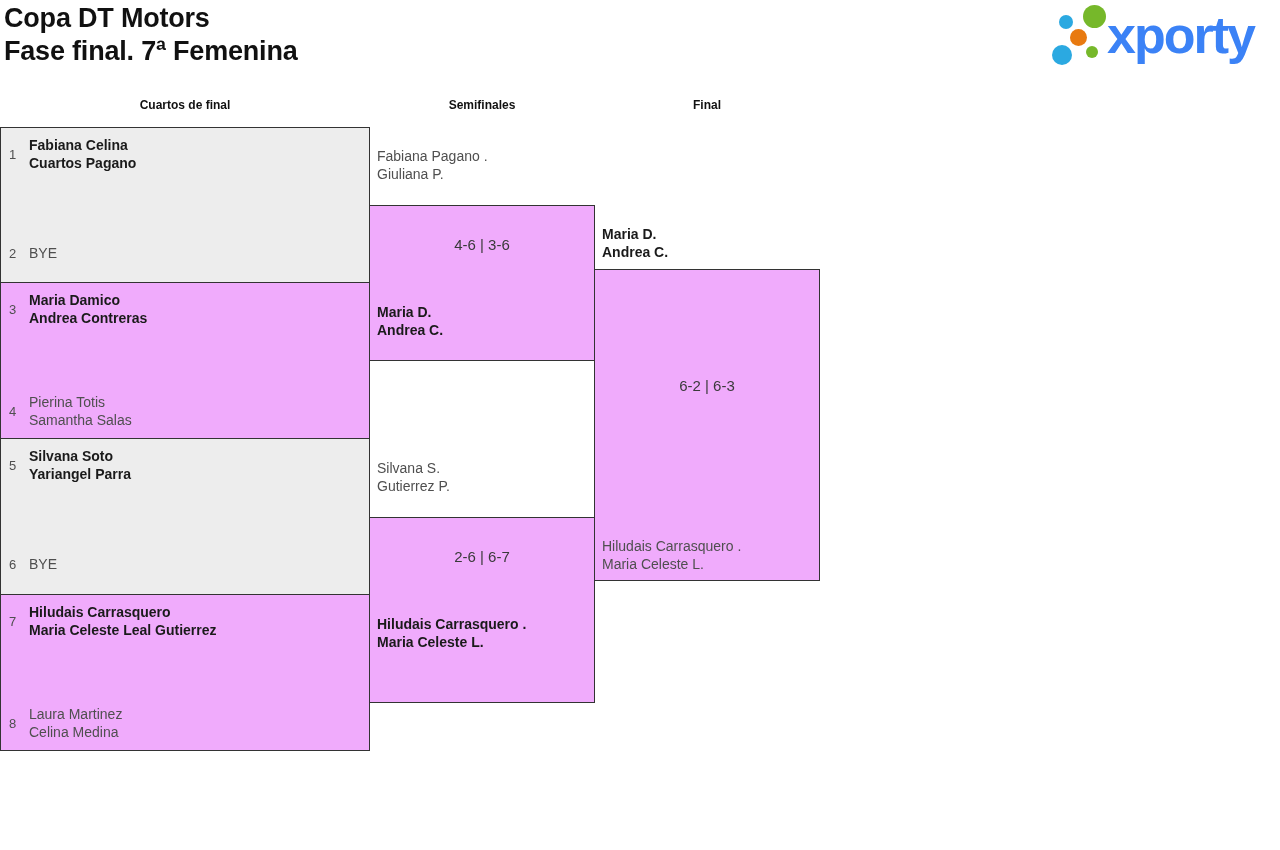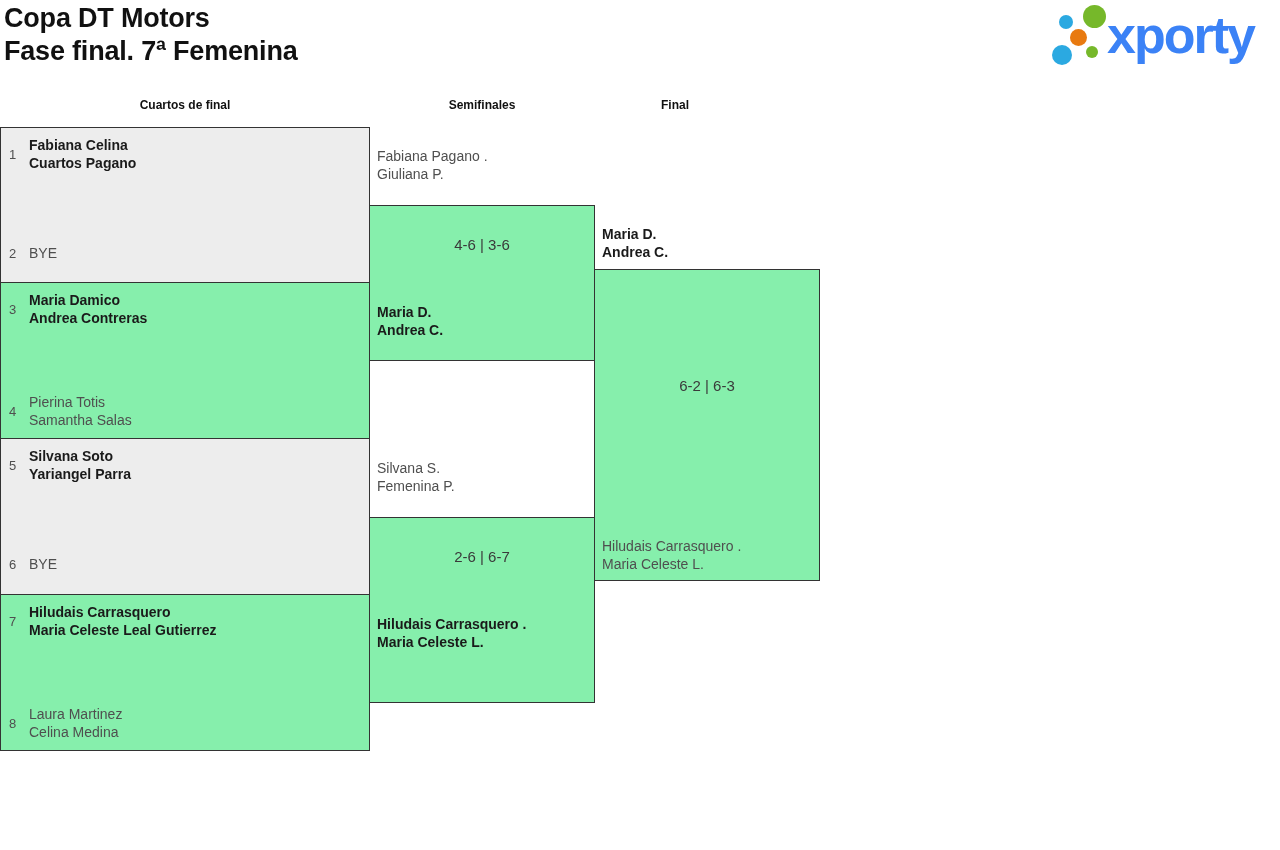--- a/index.html
+++ b/index.html
@@ -16,21 +16,21 @@
   
   .logo{left:1045px;top:2px;width:232px;height:66px;cursor:pointer;}
   .dot{position:absolute;border-radius:50%;}
   .wordmark{position:absolute;left:62px;top:2px;font-size:52px;line-height:62px;font-weight:700;
     letter-spacing:-2px;color:#3b82f6;}
 
   
   .round-header{top:95px;font-size:12px;line-height:20px;font-weight:600;color:#111;text-align:center;}
 
   
-  .match{position:absolute;box-sizing:border-box;border:1px solid #333;background:#86efac;}
+  .match{position:absolute;box-sizing:border-box;border:1px solid #333;background:#f0abfc;}
   .match.grayed{background:#ededed;}
   .match.no-top{border-top:none;}
 
   
   .slot{position:absolute;left:0;right:0;display:flex;align-items:center;padding-left:8px;}
   .slot.s1{top:8px;}
   .slot.s2{top:110px;}
   .slot.s2.single{top:116px;}
   .seed{width:20px;flex:none;font-size:13px;color:#4f4f4f;}
   .names{font-size:14px;line-height:18px;color:#4f4f4f;}
@@ -56,21 +56,21 @@
   <span class="dot" style="left:14px;top:13px;width:14px;height:14px;background:#2ba9e1"></span>
   <span class="dot" style="left:38px;top:3px;width:23px;height:23px;background:#76b82a"></span>
   <span class="dot" style="left:25px;top:27px;width:17px;height:17px;background:#e87a10"></span>
   <span class="dot" style="left:7px;top:43px;width:20px;height:20px;background:#2ba9e1"></span>
   <span class="dot" style="left:41px;top:44px;width:12px;height:12px;background:#76b82a"></span>
   <span class="wordmark">xporty</span>
 </div>
 
 <div class="round-header abs" style="left:0;width:370px">Cuartos de final</div>
 <div class="round-header abs" style="left:369px;width:226px">Semifinales</div>
-<div class="round-header abs" style="left:562px;width:226px">Final</div>
+<div class="round-header abs" style="left:594px;width:226px">Final</div>
 
 <div class="match grayed" style="left:0;top:127px;width:370px;height:156px">
   <div class="slot s1">
     <div class="seed">1</div>
     <div class="names winner">
       <div>Fabiana Celina</div>
       <div>Cuartos Pagano</div>
     </div>
   </div>
   <div class="slot s2 single">
@@ -143,21 +143,21 @@
 <div class="team-label winner" style="left:377px;top:303px">
   <div>Maria D.</div>
   <div>Andrea C.</div>
 </div>
 
 <div class="match" style="left:369px;top:517px;width:226px;height:186px">
   <div class="score" style="top:31px">2-6 | 6-7</div>
 </div>
 <div class="team-label" style="left:377px;top:459px">
   <div>Silvana S.</div>
-  <div>Femenina P.</div>
+  <div>Gutierrez P.</div>
 </div>
 <div class="team-label winner" style="left:377px;top:615px">
   <div>Hiludais Carrasquero .</div>
   <div>Maria Celeste L.</div>
 </div>
 
 <div class="match" style="left:594px;top:269px;width:226px;height:312px">
   <div class="score" style="top:108px">6-2 | 6-3</div>
 </div>
 <div class="team-label winner" style="left:602px;top:225px">

